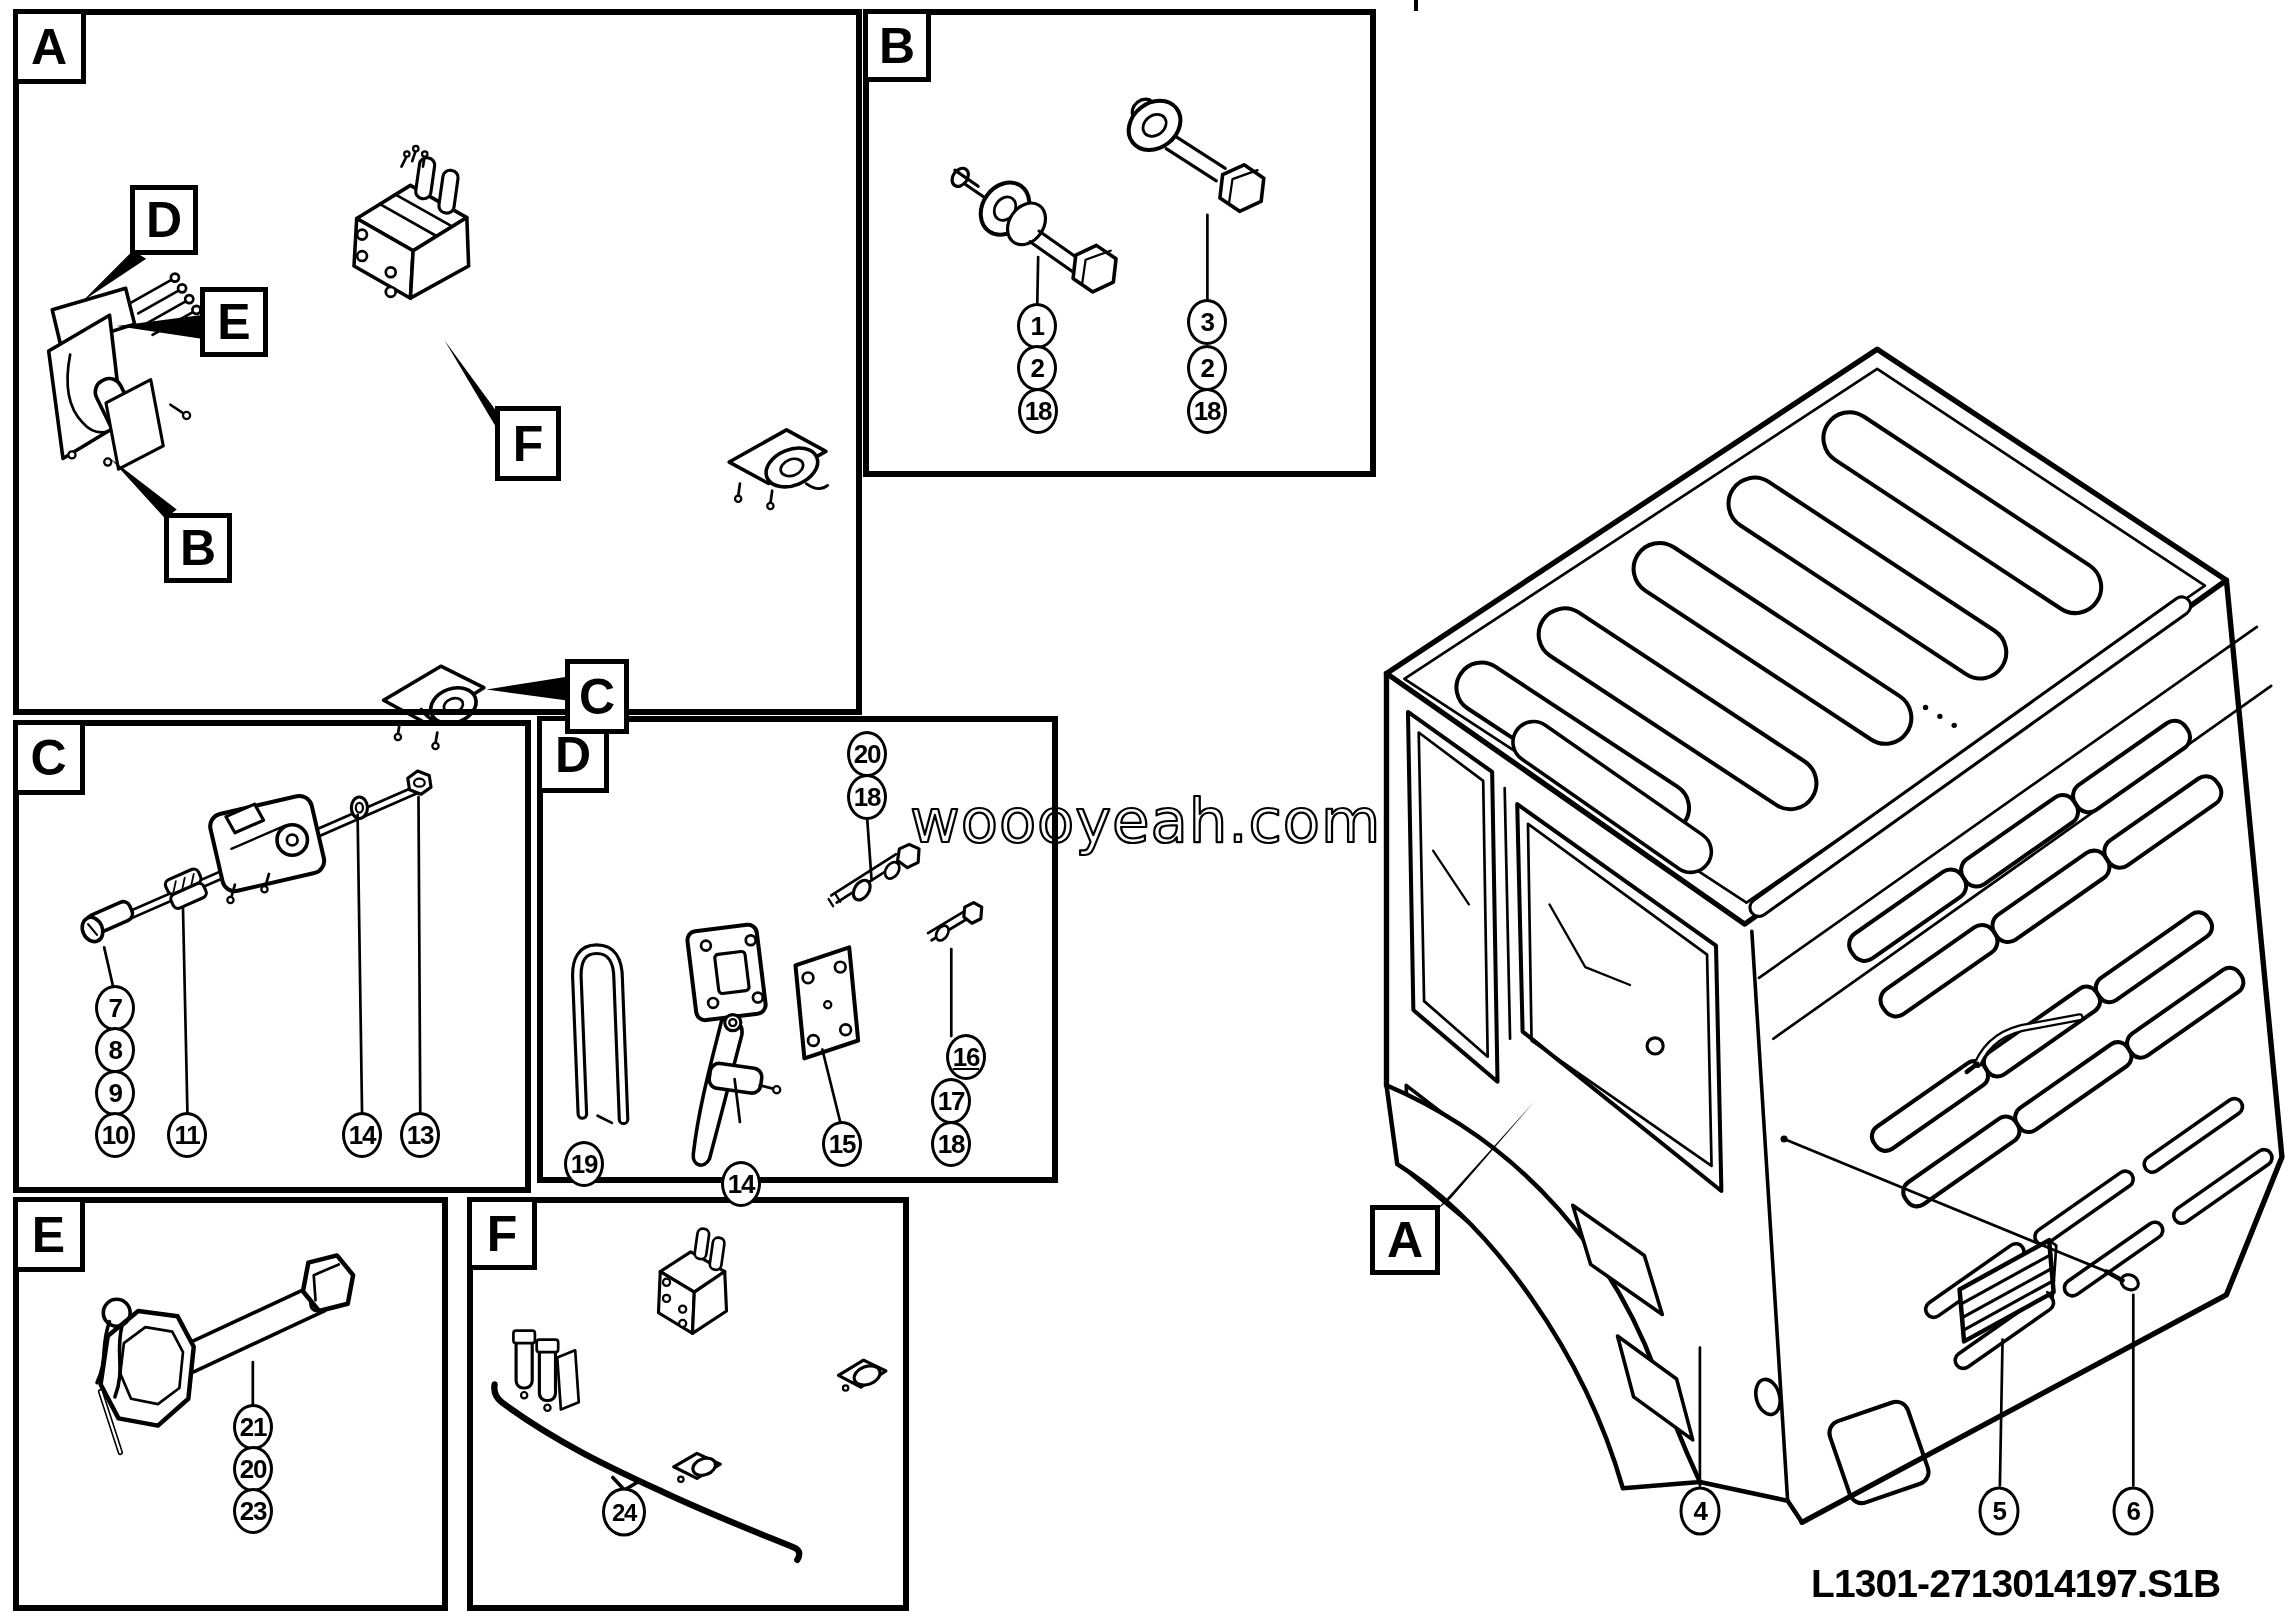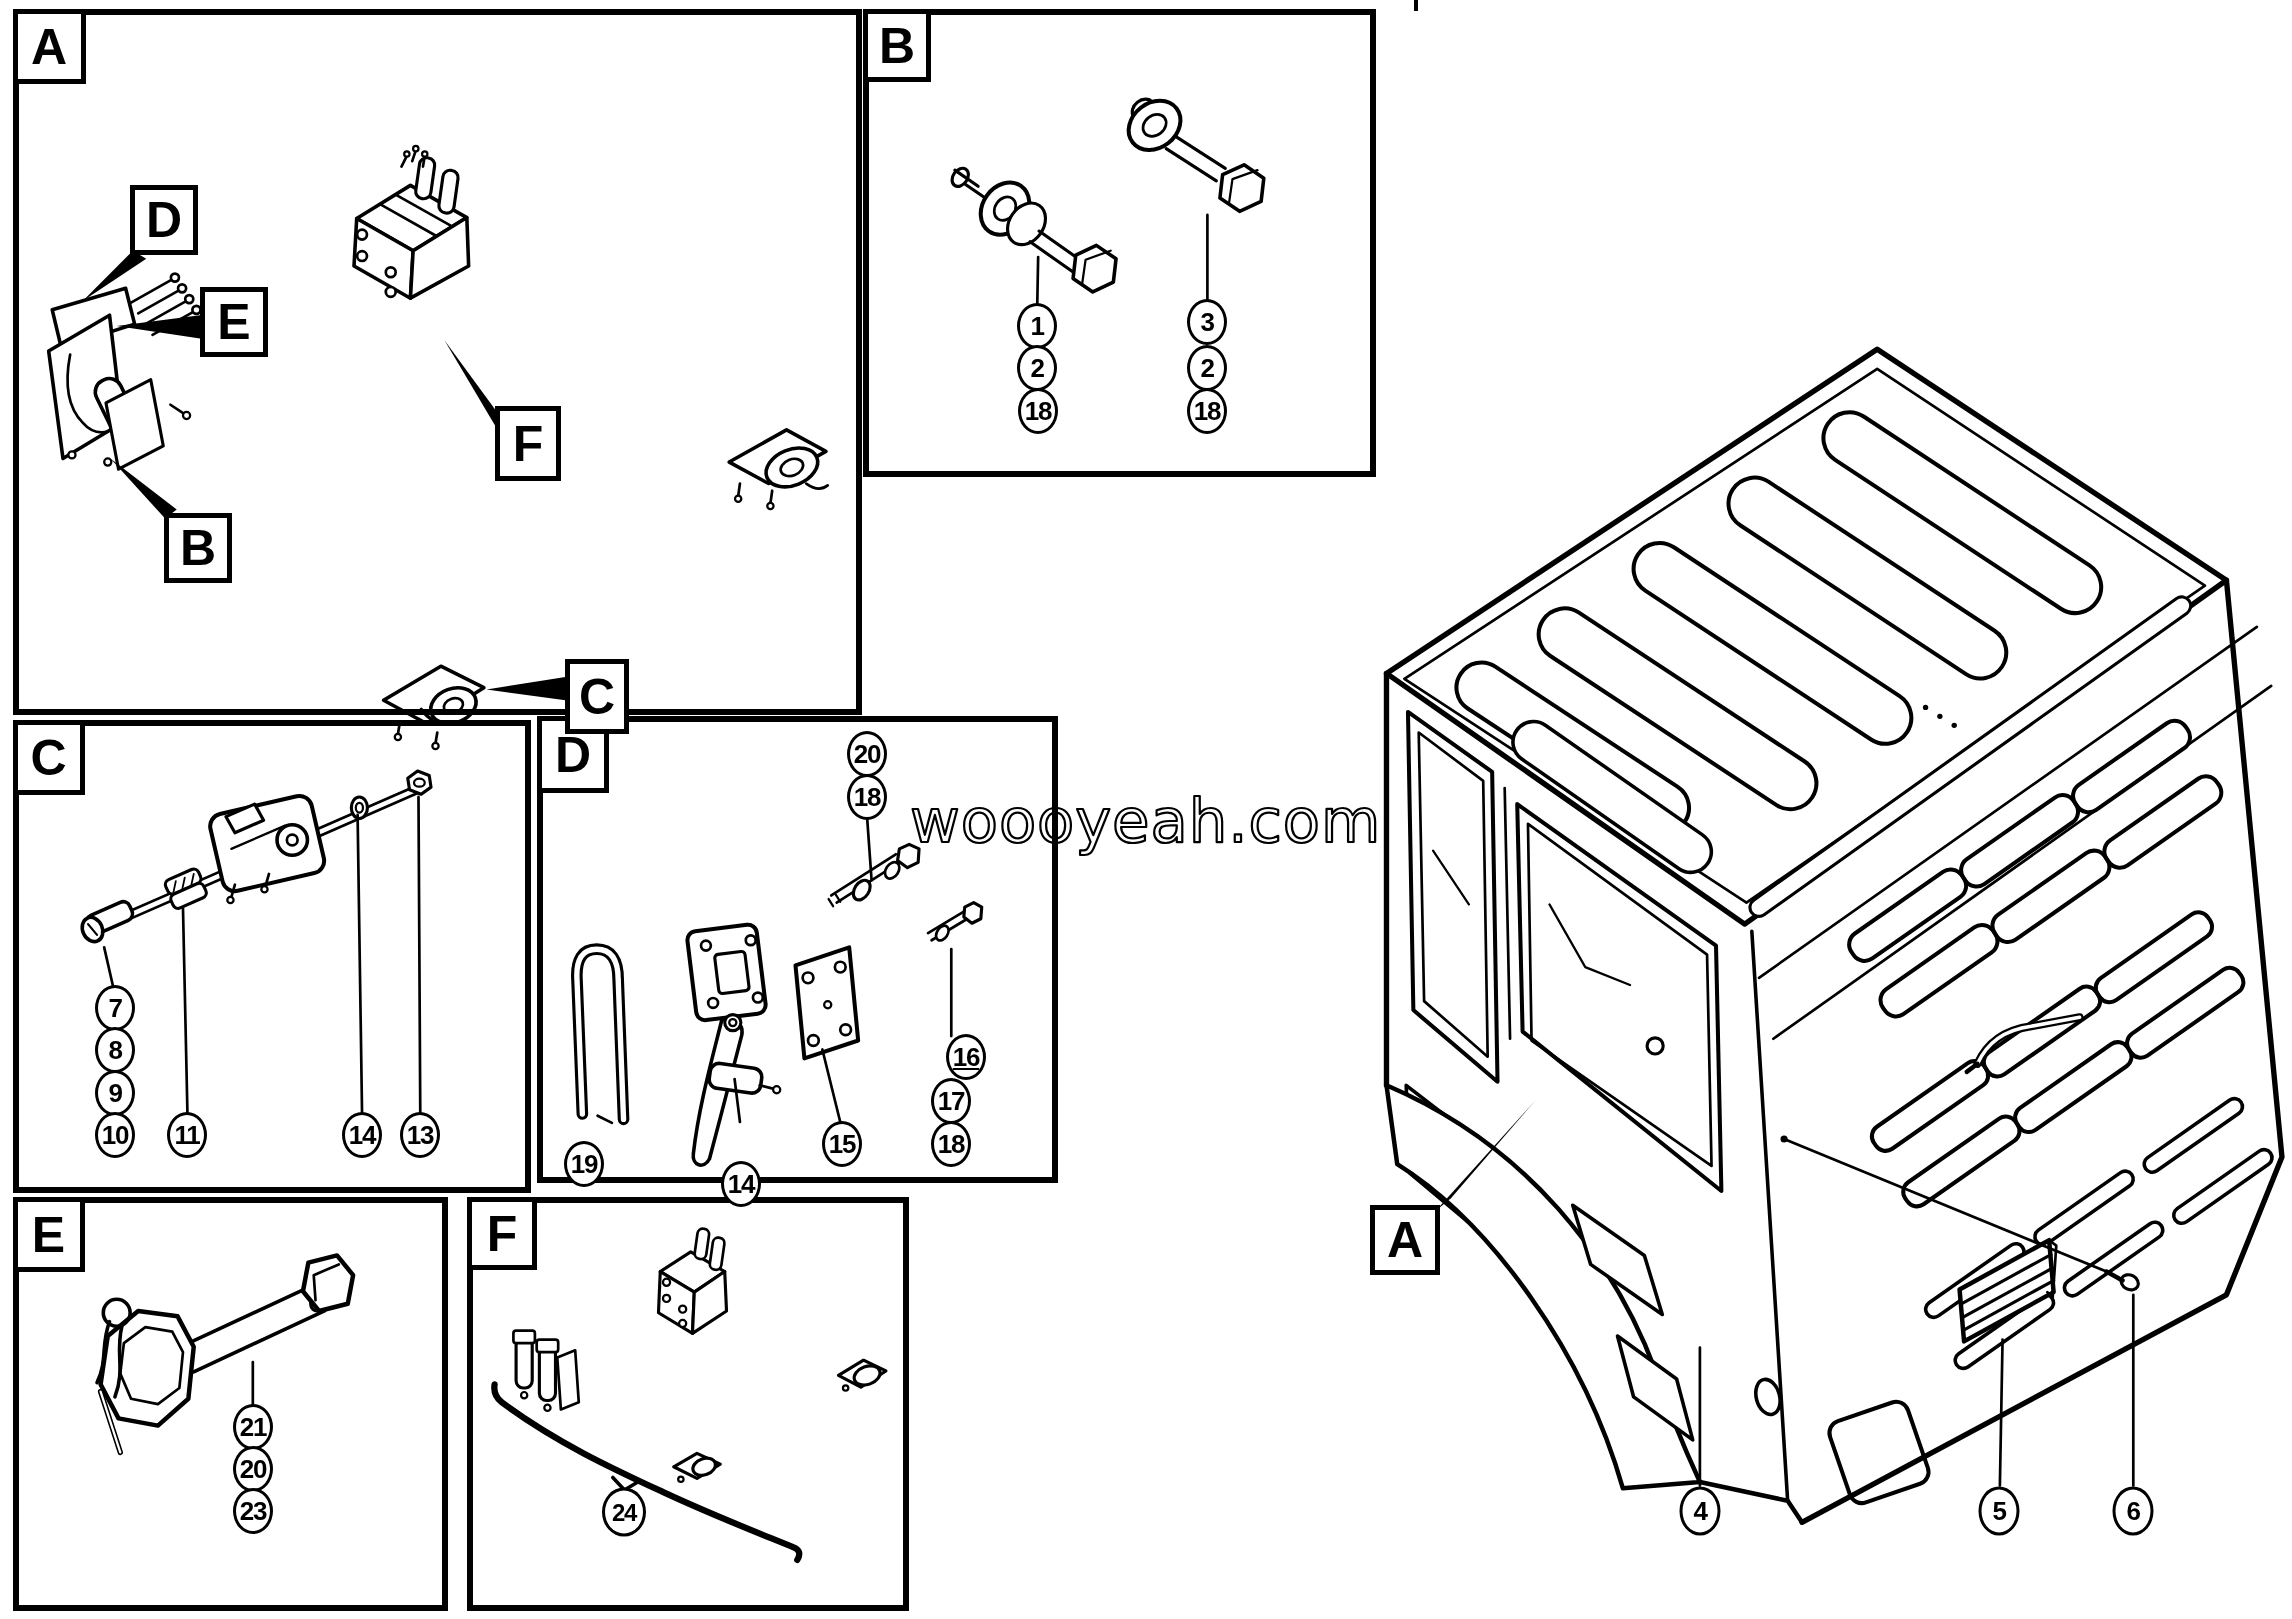--- a/index.html
+++ b/index.html
@@ -372,17 +372,18 @@
 <div class="c" style="left:253px;top:1427px;">21</div>
 <div class="c" style="left:253px;top:1469px;">20</div>
 <div class="c" style="left:253px;top:1511px;">23</div>
 
 <div class="c big" style="left:624px;top:1512px;">24</div>
 
 <div class="c truckc" style="left:1700px;top:1511px;">4</div>
 <div class="c truckc" style="left:1999px;top:1511px;">5</div>
 <div class="c truckc" style="left:2133px;top:1511px;">6</div>
 
+<div id="partnum">L1301-2713014197.S1B</div>
 
 <div id="tick"></div>
 
 </div>
 
 
 </body></html>

